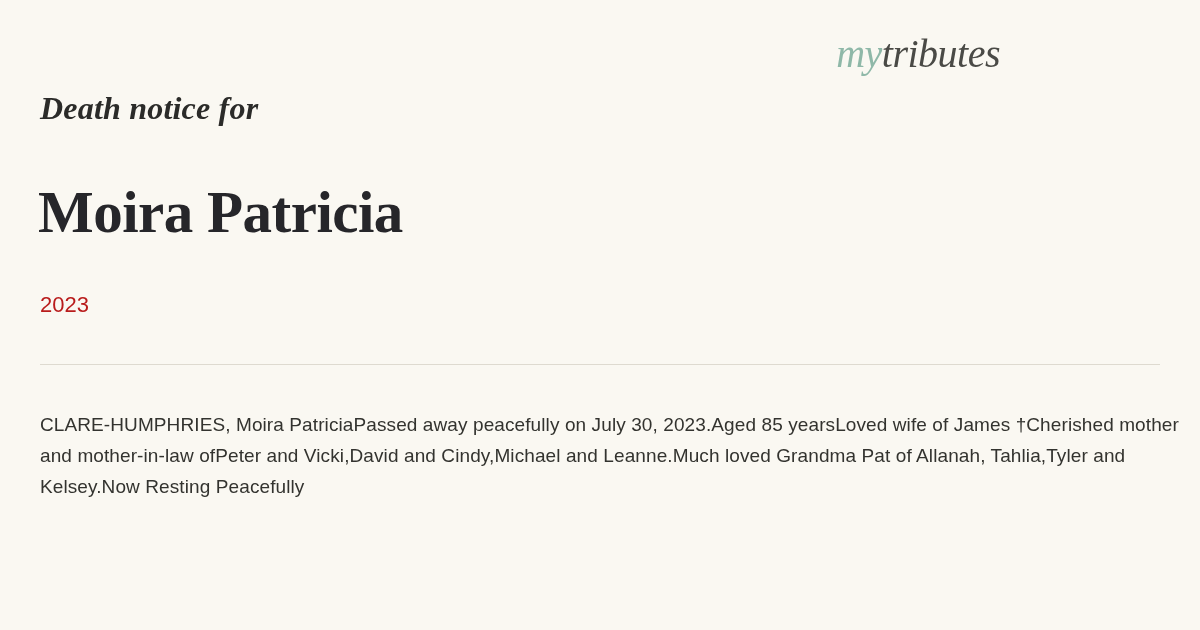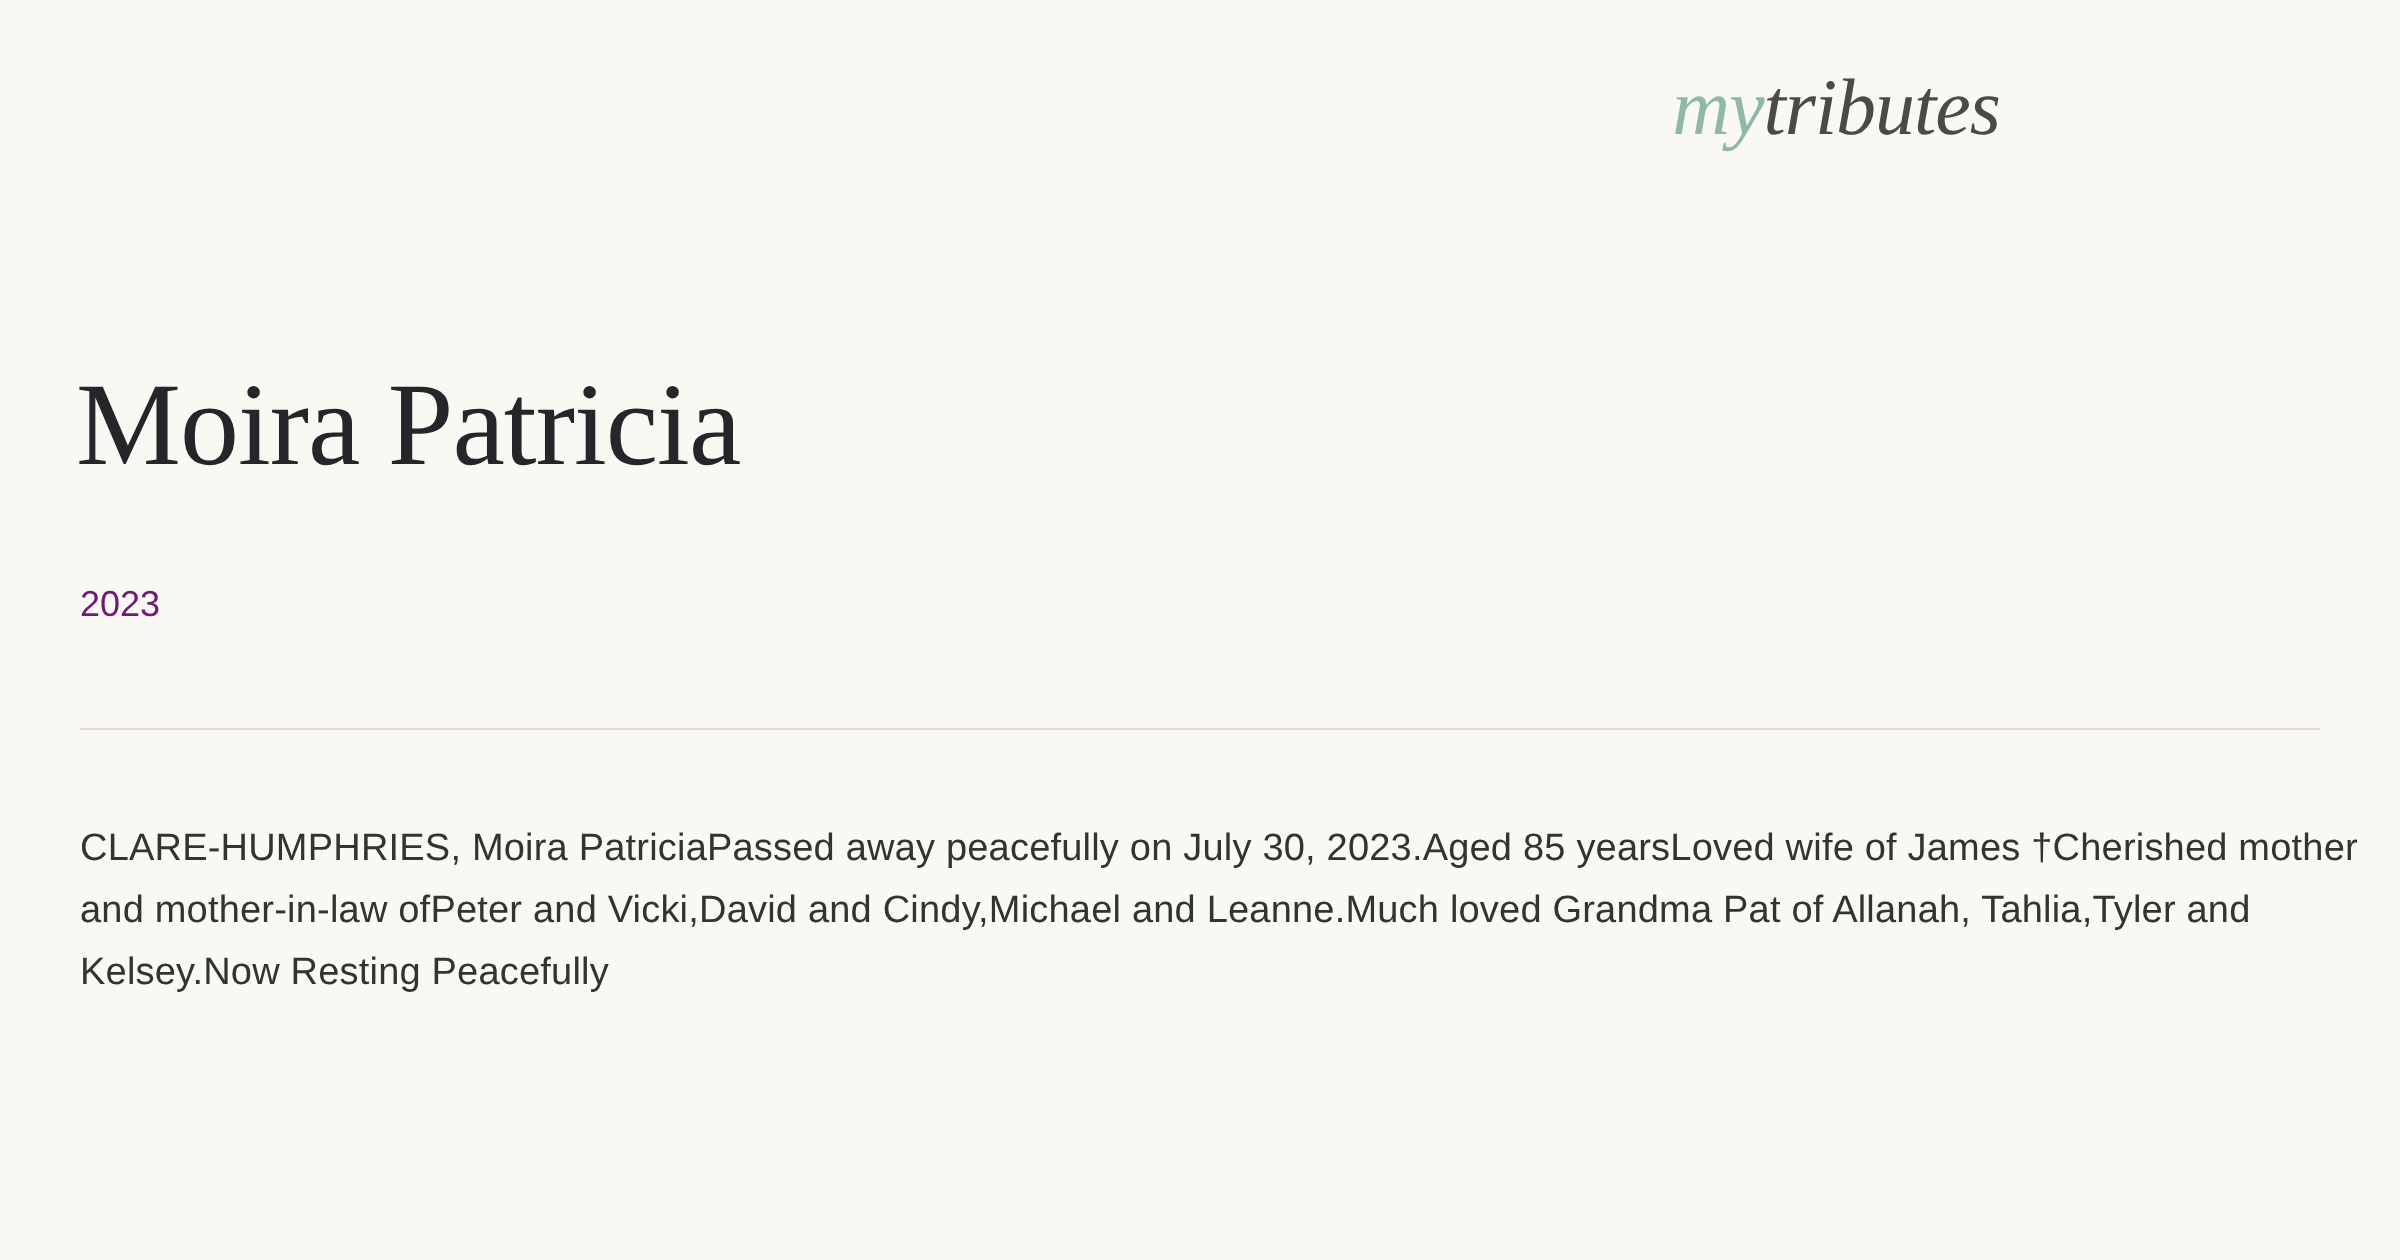--- a/index.html
+++ b/index.html
@@ -59,28 +59,28 @@
     font-family: "Liberation Serif", serif;
     font-weight: 700;
     font-size: 59px;
     line-height: 1.18;
     color: #26262a;
     letter-spacing: -0.5px;
     max-width: 760px;
   }
   .title .line2 {
     display: block;
-    font-weight: 400;
+    font-weight: 700;
   }
   .year {
     position: absolute;
     top: 292px;
     left: 40px;
-    font-size: 18px;
-    color: #701a75;
+    font-size: 22px;
+    color: #b91c1c;
   }
   .divider {
     position: absolute;
     top: 364px;
     left: 40px;
     width: 1120px;
     height: 1px;
     background: #dedad0;
   }
   .body-text {
@@ -96,20 +96,21 @@
 </style>
 </head>
 <body>
 
 <div class="page">
 
   <div class="brand">
     <span class="my">my</span><span class="tributes">tributes</span>
   </div>
 
+  <div class="eyebrow">Death notice for</div>
 
   <h1 class="title">
     <span class="line2">Moira Patricia</span>
   </h1>
 
   <div class="year">2023</div>
 
   <div class="divider"></div>
 
   <p class="body-text">CLARE-HUMPHRIES, Moira PatriciaPassed away peacefully on July 30, 2023.Aged 85 yearsLoved wife of James †Cherished mother and mother-in-law ofPeter and Vicki,David and Cindy,Michael and Leanne.Much loved Grandma Pat of Allanah, Tahlia,Tyler and Kelsey.Now Resting Peacefully</p>

